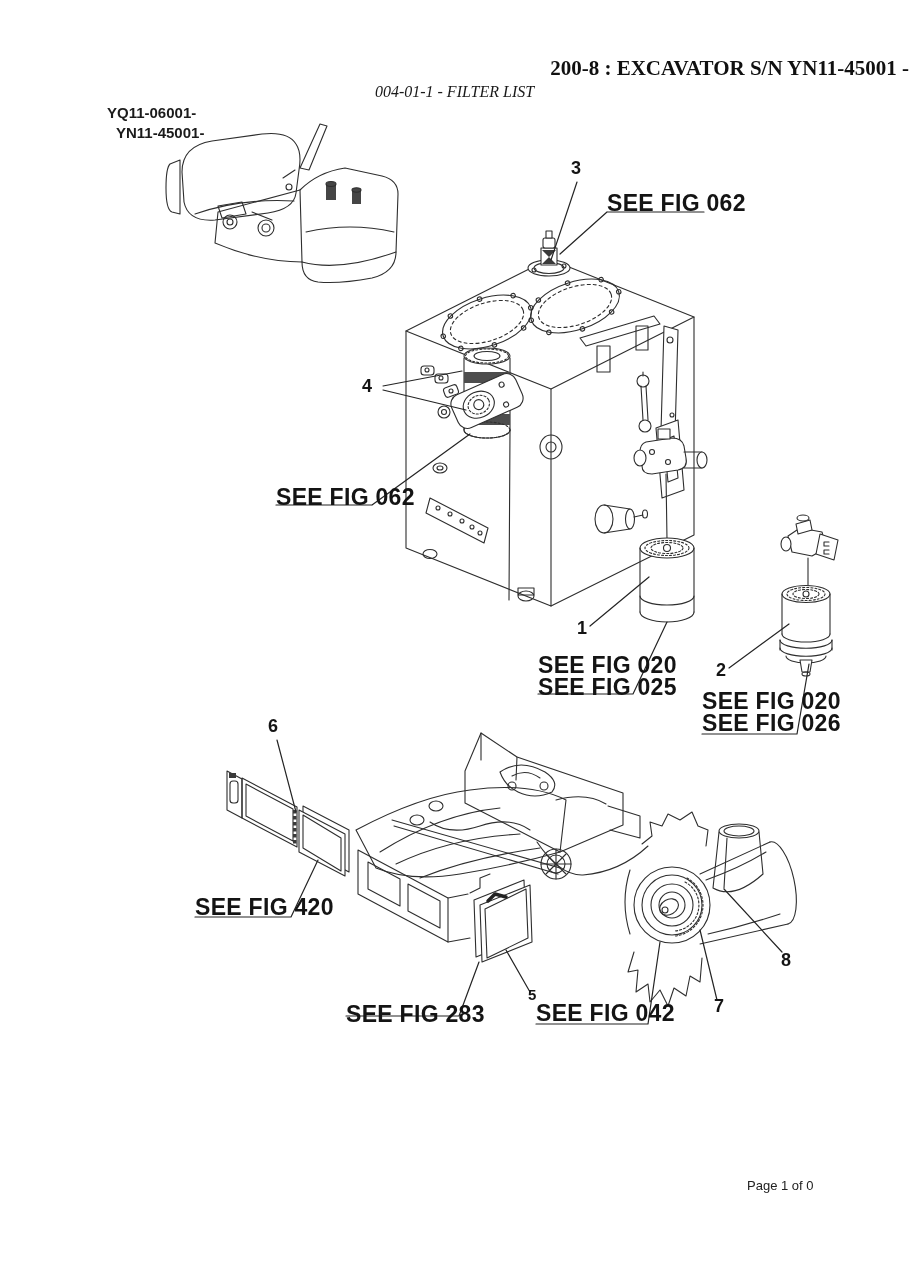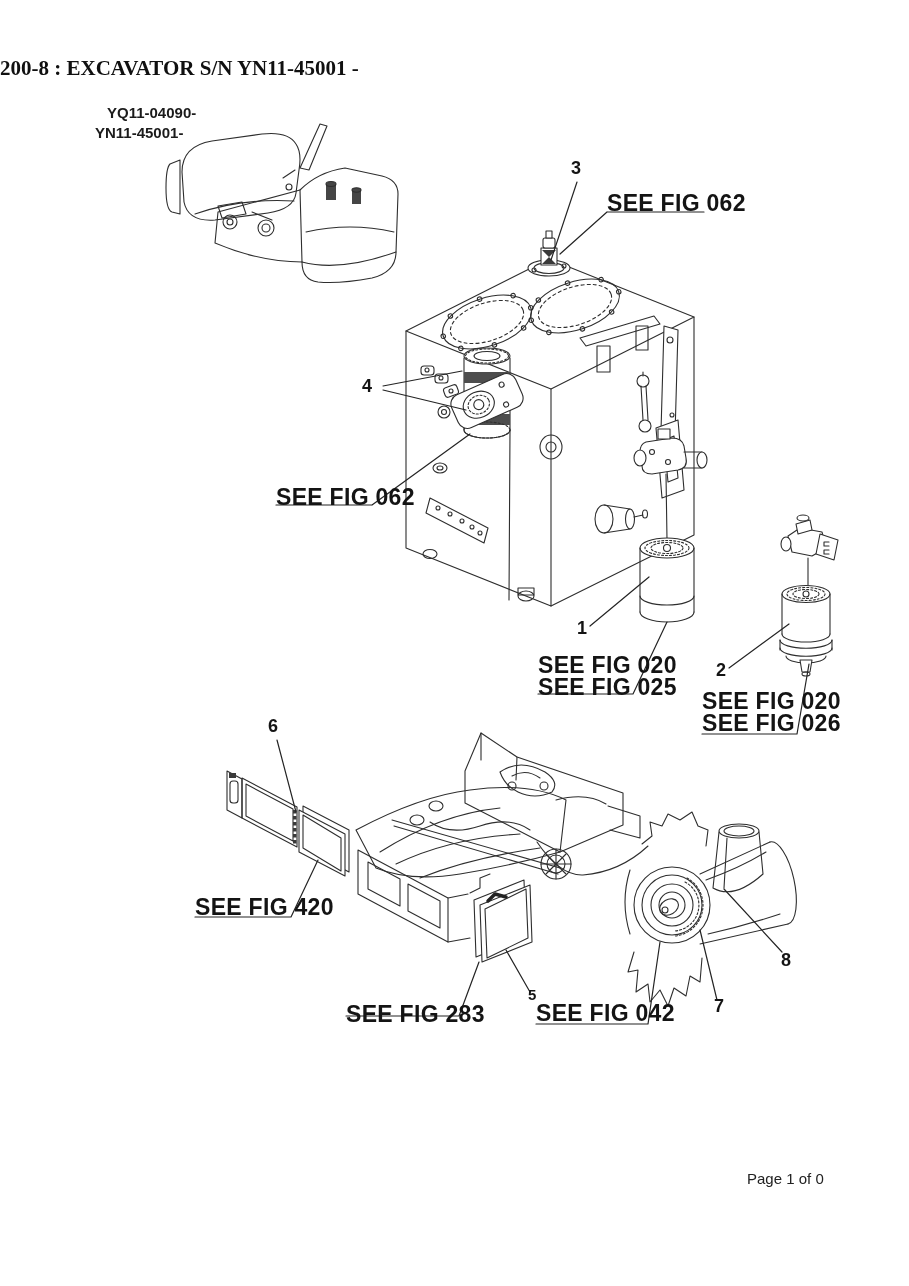--- a/index.html
+++ b/index.html
@@ -1,28 +1,28 @@
 <!DOCTYPE html>
 <html><head>
 <meta charset="utf-8">
 <style>
   html,body{margin:0;padding:0;background:#ffffff;}
   #page{position:relative;width:909px;height:1286px;background:#ffffff;overflow:hidden;
         font-family:"Liberation Sans",sans-serif;color:#161616;}
   #art{position:absolute;left:0;top:0;width:909px;height:1286px;}
   .txt{position:absolute;white-space:nowrap;}
-  .title{left:0;top:56px;width:909px;text-align:left;
+  .title{left:0;top:56px;width:909px;text-align:right;
          font-family:"Liberation Serif",serif;font-weight:bold;font-size:21px;color:#101010;}
   .subtitle{left:0;top:83px;width:909px;text-align:center;
             font-family:"Liberation Serif",serif;font-style:italic;font-size:16px;color:#1a1a1a;}
   .serial{font-size:15px;font-weight:bold;line-height:20px;color:#1b1b1b;}
   .num{font-size:18px;font-weight:bold;color:#141414;}
   .num-sm{font-size:15px;font-weight:bold;color:#141414;}
   .figref{font-size:23px;font-weight:600;color:#141414;letter-spacing:.3px;}
-  .footer{font-size:15px;color:#222;}
+  .footer{font-size:13px;color:#222;margin-top:8px;}
   svg{display:block;}
 </style>
 </head>
 <body>
 
 <div id="page">
 
   <svg id="art" viewBox="0 0 909 1286" fill="none" stroke="#2e2e2e" stroke-width="1.1" stroke-linecap="round" stroke-linejoin="round">
 
     <g>
@@ -282,23 +282,24 @@
       <path d="M195,917 L291,917 M291,917 L318,860"></path>
       <path d="M346,1016 L459,1016 M459,1016 L479,962"></path>
       <path d="M530,992 L506,950"></path>
       <path d="M536,1024 L648,1024 M648,1024 L660,942"></path>
       <path d="M700,930 L717,1000"></path>
       <path d="M724,889 L782,952"></path>
     </g>
   </svg>
 
   <div class="txt title">200-8 : EXCAVATOR S/N YN11-45001 -</div>
-
-  <div class="txt serial" style="left:107px;top:103px">YQ11-04090-</div>
-  <div class="txt serial" style="left:95px;top:123px">YN11-45001-</div>
+  <div class="txt subtitle">004-01-1 - FILTER LIST</div>
+
+  <div class="txt serial" style="left:107px;top:103px">YQ11-06001-</div>
+  <div class="txt serial" style="left:116px;top:123px">YN11-45001-</div>
 
   <div class="txt num" style="left:571px;top:158px">3</div>
   <div class="txt num" style="left:362px;top:376px">4</div>
   <div class="txt num" style="left:577px;top:618px">1</div>
   <div class="txt num" style="left:716px;top:660px">2</div>
   <div class="txt num" style="left:268px;top:716px">6</div>
   <div class="txt num-sm" style="left:528px;top:986px">5</div>
   <div class="txt num" style="left:714px;top:996px">7</div>
   <div class="txt num" style="left:781px;top:950px">8</div>
 

